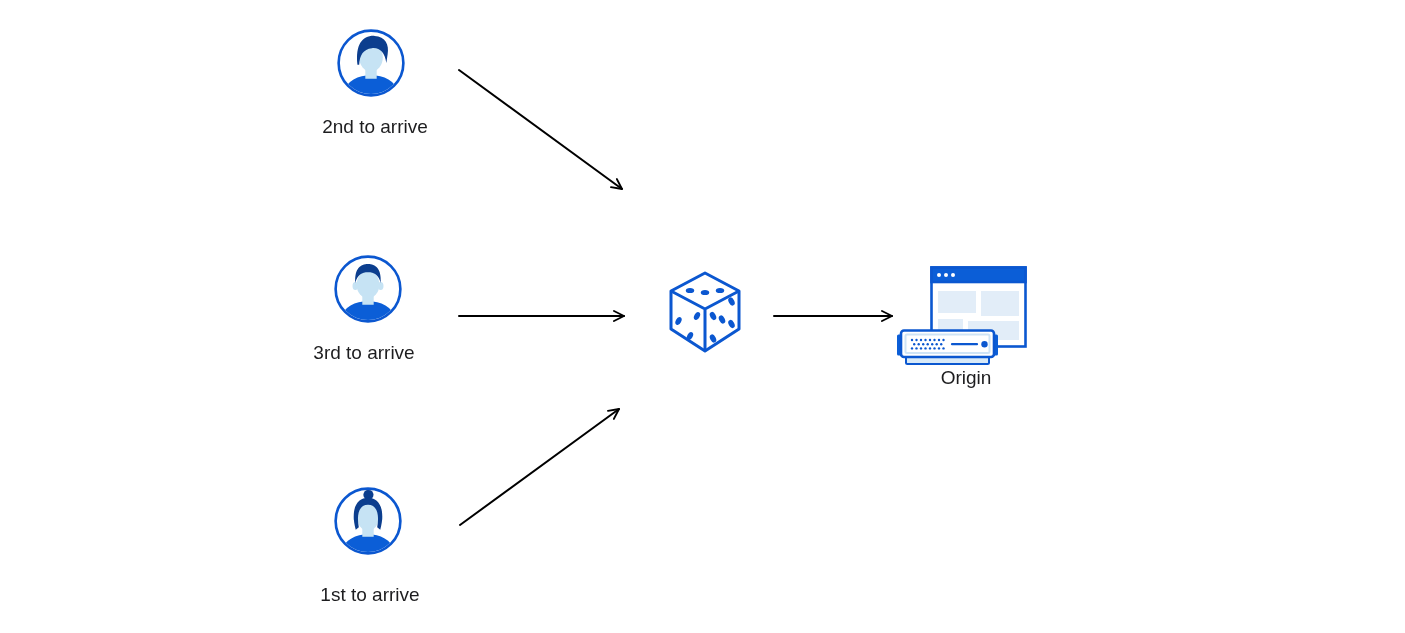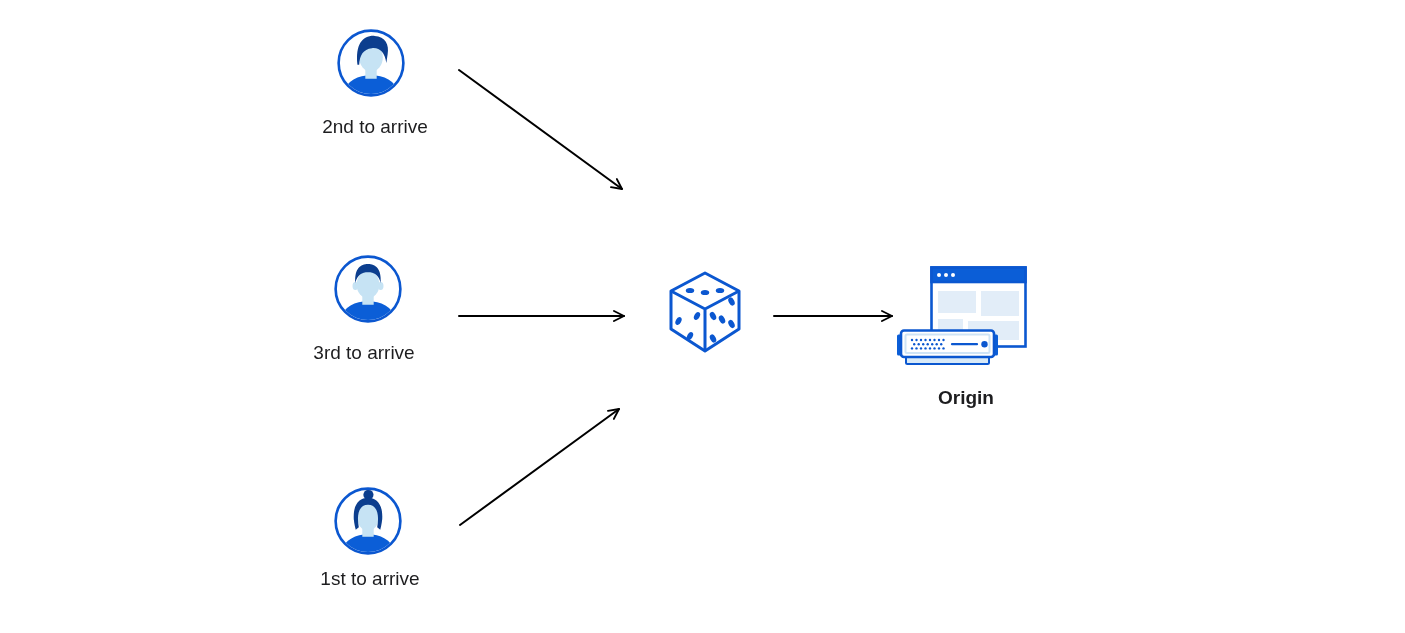--- a/index.html
+++ b/index.html
@@ -84,21 +84,21 @@
     <g clip-path="url(#clipC)">
       <path d="M 7 80 C 11 62 25 55 40 55 C 55 55 69 62 73 80 Z" fill="#0b5ed7"></path>
       <rect x="33.5" y="38" width="13" height="20" fill="#c6e3f4"></rect>
       <circle cx="40.5" cy="10" r="5.8" fill="#0c3e8e"></circle>
       <ellipse cx="26.5" cy="37" rx="3" ry="4.4" fill="#c6e3f4"></ellipse>
       <ellipse cx="53.5" cy="37" rx="3" ry="4.4" fill="#c6e3f4"></ellipse>
       <ellipse cx="40" cy="35.5" rx="12.5" ry="15.5" fill="#c6e3f4"></ellipse>
       <path d="M 26 50 C 19.5 26 27.5 13.5 40 13.5 C 52.5 13.5 60.5 26 54 50 L 50.5 47 C 53.5 31 49.5 21.5 40 21.5 C 30.5 21.5 26.5 31 29.5 47 Z" fill="#0c3e8e"></path>
     </g>
   </svg>
-  <div class="node-label" style="left:370px;top:569px;">1st to arrive</div>
+  <div class="node-label" style="left:370px;top:585px;">1st to arrive</div>
 
   <svg class="abs" style="left:668px;top:270px;" width="74" height="84" viewBox="0 0 74 84">
     <path d="M 37 3 L 71 21 L 71 59 L 37 81 L 3 59 L 3 21 Z" fill="#ffffff" stroke="#0b57d0" stroke-width="3" stroke-linejoin="round"></path>
     <path d="M 3 21 L 37 39 L 71 21 M 37 39 L 37 81" fill="none" stroke="#0b57d0" stroke-width="3" stroke-linejoin="round"></path>
     <g fill="#0b57d0">
 
       <ellipse cx="22" cy="20.5" rx="4.2" ry="2.6"></ellipse>
       <ellipse cx="37" cy="22.5" rx="4.2" ry="2.6"></ellipse>
       <ellipse cx="52" cy="20.5" rx="4.2" ry="2.6"></ellipse>
 
@@ -158,15 +158,15 @@
         <circle cx="28.5" cy="19.4" r="1.2"></circle>
         <circle cx="33" cy="19.4" r="1.2"></circle>
         <circle cx="37.5" cy="19.4" r="1.2"></circle>
         <circle cx="42" cy="19.4" r="1.2"></circle>
         <circle cx="46.5" cy="19.4" r="1.2"></circle>
     </g>
     <line x1="55" y1="15.2" x2="80" y2="15.2" stroke="#0b57d0" stroke-width="2.2" stroke-linecap="round"></line>
     <circle cx="87.5" cy="15.2" r="3.2" fill="#0b57d0"></circle>
   </svg>
 
-  <div class="node-label" style="left:966px;top:388px;font-weight:bold;">Origin</div>
+  <div class="node-label" style="left:966px;top:368px;">Origin</div>
 
 </div>
 
 </body></html>

